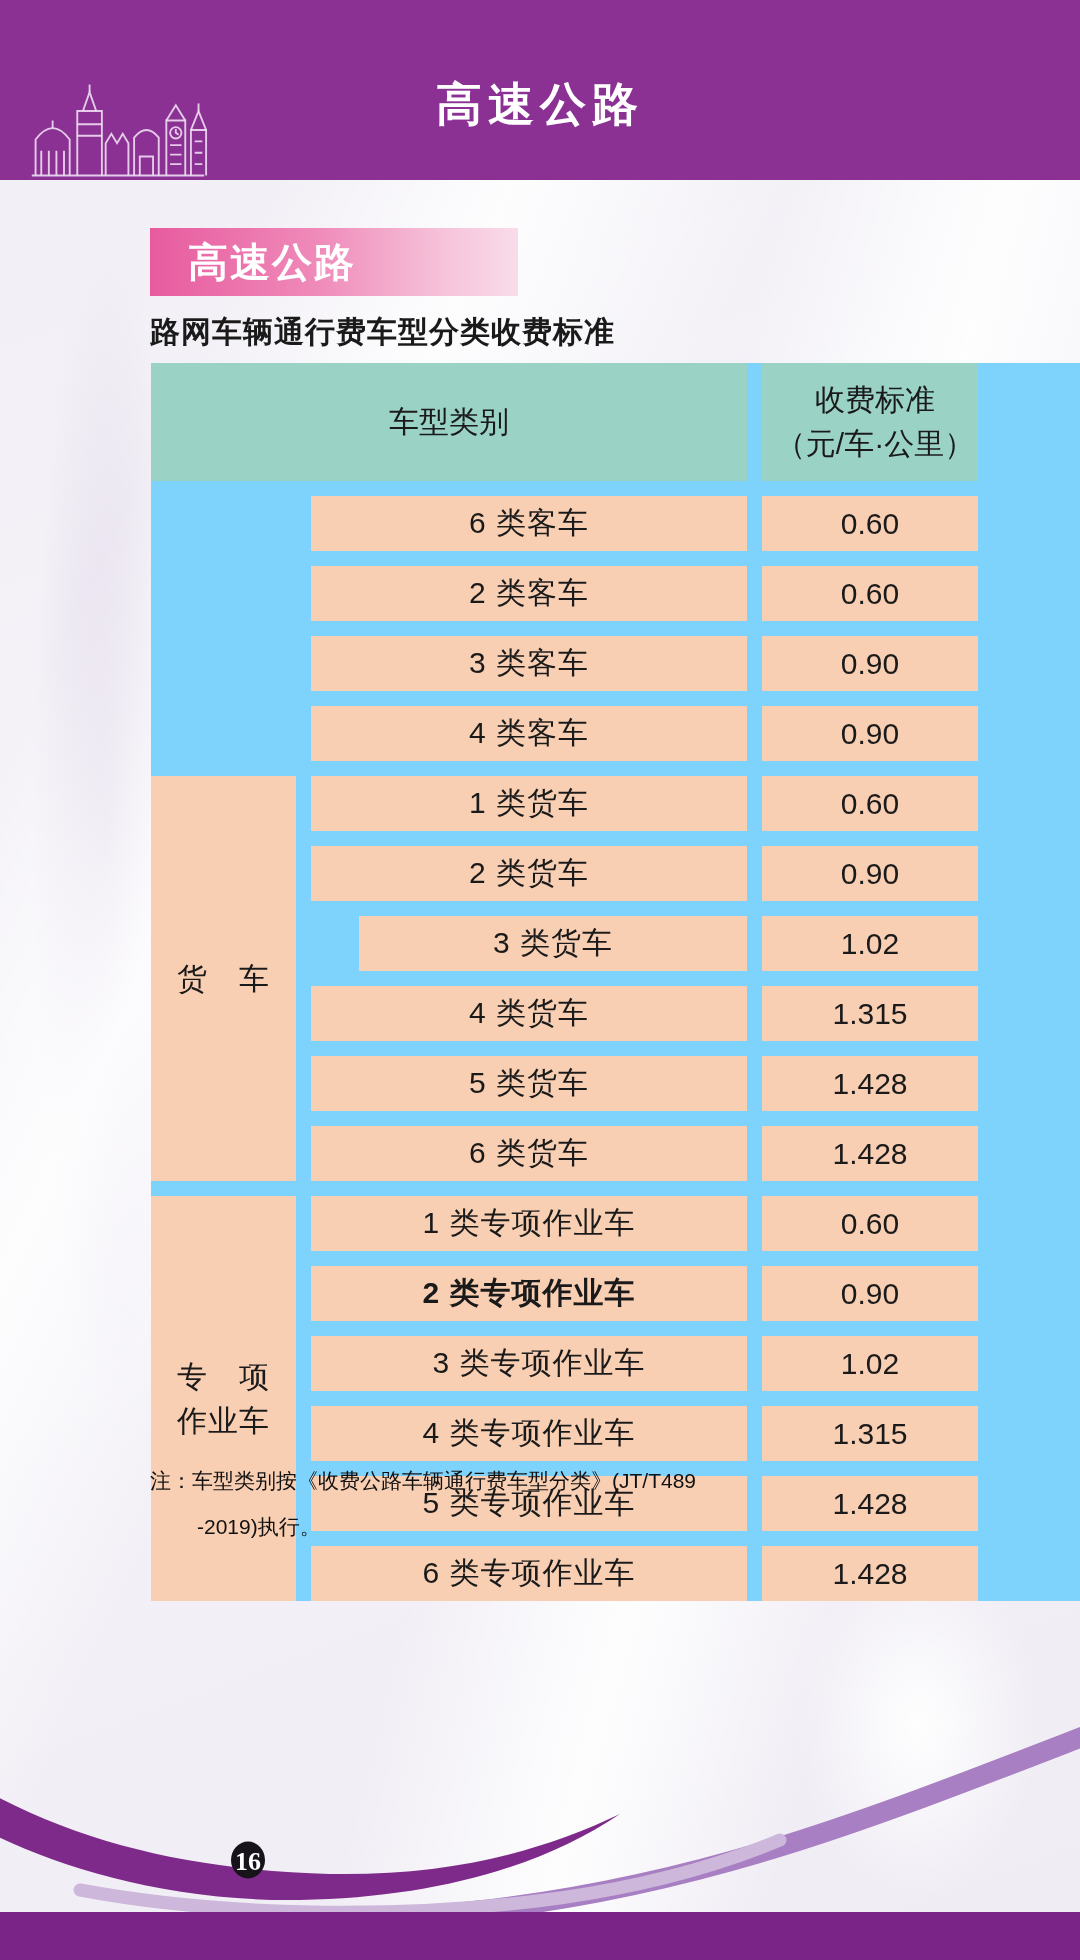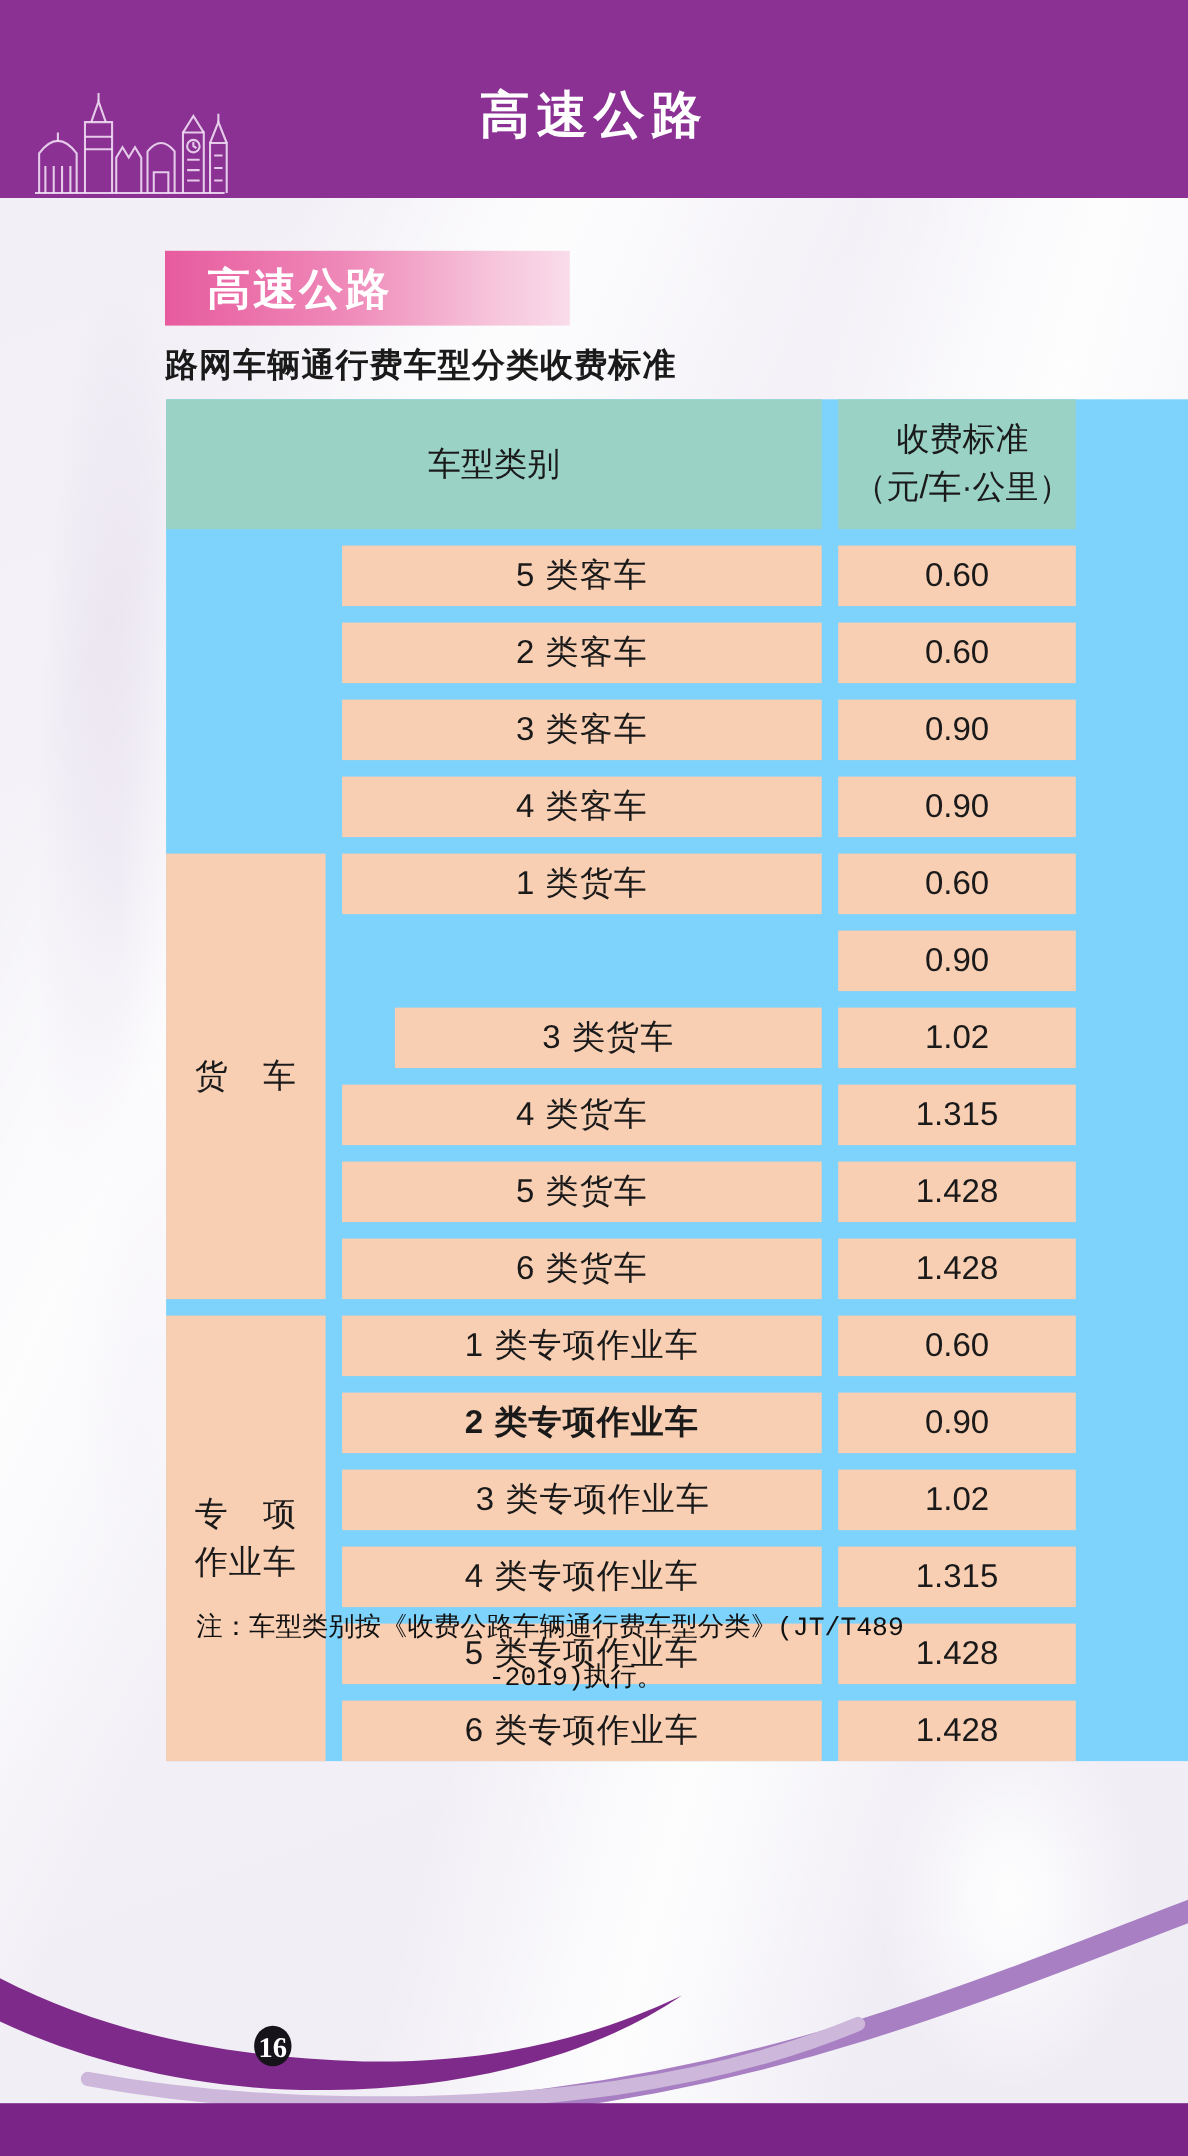--- a/index.html
+++ b/index.html
@@ -57,22 +57,22 @@
   }
   .hdr{background:var(--teal);}
   .hdr-cat{grid-column:1 / span 2;grid-row:1;}
   .hdr-fee{grid-column:3;grid-row:1;flex-direction:column;line-height:44px;padding-left:10px;}
   .body-cell{background:var(--peach);}
   .group-cell{flex-direction:column;line-height:44px;letter-spacing:1px;}
   .type-cell{letter-spacing:1px;}
   
   .note{
     position:absolute;left:150px;top:1458px;width:700px;
-    font-family:Liberation Mono, monospace;
-    font-size:24px;line-height:46px;color:#111111;text-align:center;
+    font-family:Liberation Sans, sans-serif;
+    font-size:21px;line-height:46px;color:#111111;
   }
   .note .line2{padding-left:47px;}
   
   .bottom-art{position:absolute;left:0;top:1560px;}
 </style>
 </head>
 <body style="--purple-band: #8a3193; --footer-band: #7b2487; --teal: #9ad2c6; --peach: #f9cfb3; --pink-deep: #e75b9e; --pink-pale: #f9dcea; --swoosh-dark: #7e2a8a; --swoosh-mid: #a77fc2; --swoosh-pale: #cdb7da; --text: #1a1a1a;">
 
 <div class="satin"></div>
 
@@ -107,33 +107,34 @@
 </div>
 
 <div class="table-title">路网车辆通行费车型分类收费标准</div>
 
 <div class="fee-table">
   <div class="cell hdr hdr-cat">车型类别</div>
   <div class="cell hdr hdr-fee">
     <div>收费标准</div>
     <div>（元/车·公里）</div>
   </div>
-    <div class="cell body-cell type-cell" style="grid-area: 2 / 2;">5 类客车</div>
+    <div class="cell body-cell type-cell" style="grid-area: 2 / 2;">6 类客车</div>
     <div class="cell body-cell fee-cell" style="grid-area: 2 / 3;">0.60</div>
     <div class="cell body-cell type-cell" style="grid-area: 3 / 2;">2 类客车</div>
     <div class="cell body-cell fee-cell" style="grid-area: 3 / 3;">0.60</div>
     <div class="cell body-cell type-cell" style="grid-area: 4 / 2;">3 类客车</div>
     <div class="cell body-cell fee-cell" style="grid-area: 4 / 3;">0.90</div>
     <div class="cell body-cell type-cell" style="grid-area: 5 / 2;">4 类客车</div>
     <div class="cell body-cell fee-cell" style="grid-area: 5 / 3;">0.90</div>
     <div class="cell body-cell group-cell" style="grid-area: 6 / 1 / span 6;">
       <div>货　车</div>
     </div>
     <div class="cell body-cell type-cell" style="grid-area: 6 / 2;">1 类货车</div>
     <div class="cell body-cell fee-cell" style="grid-area: 6 / 3;">0.60</div>
+    <div class="cell body-cell type-cell" style="grid-area: 7 / 2;">2 类货车</div>
     <div class="cell body-cell fee-cell" style="grid-area: 7 / 3;">0.90</div>
     <div class="cell body-cell type-cell" style="grid-area: 8 / 2; margin-left: 48px;">3 类货车</div>
     <div class="cell body-cell fee-cell" style="grid-area: 8 / 3;">1.02</div>
     <div class="cell body-cell type-cell" style="grid-area: 9 / 2;">4 类货车</div>
     <div class="cell body-cell fee-cell" style="grid-area: 9 / 3;">1.315</div>
     <div class="cell body-cell type-cell" style="grid-area: 10 / 2;">5 类货车</div>
     <div class="cell body-cell fee-cell" style="grid-area: 10 / 3;">1.428</div>
     <div class="cell body-cell type-cell" style="grid-area: 11 / 2;">6 类货车</div>
     <div class="cell body-cell fee-cell" style="grid-area: 11 / 3;">1.428</div>
     <div class="cell body-cell group-cell" style="grid-area: 12 / 1 / span 6;">

